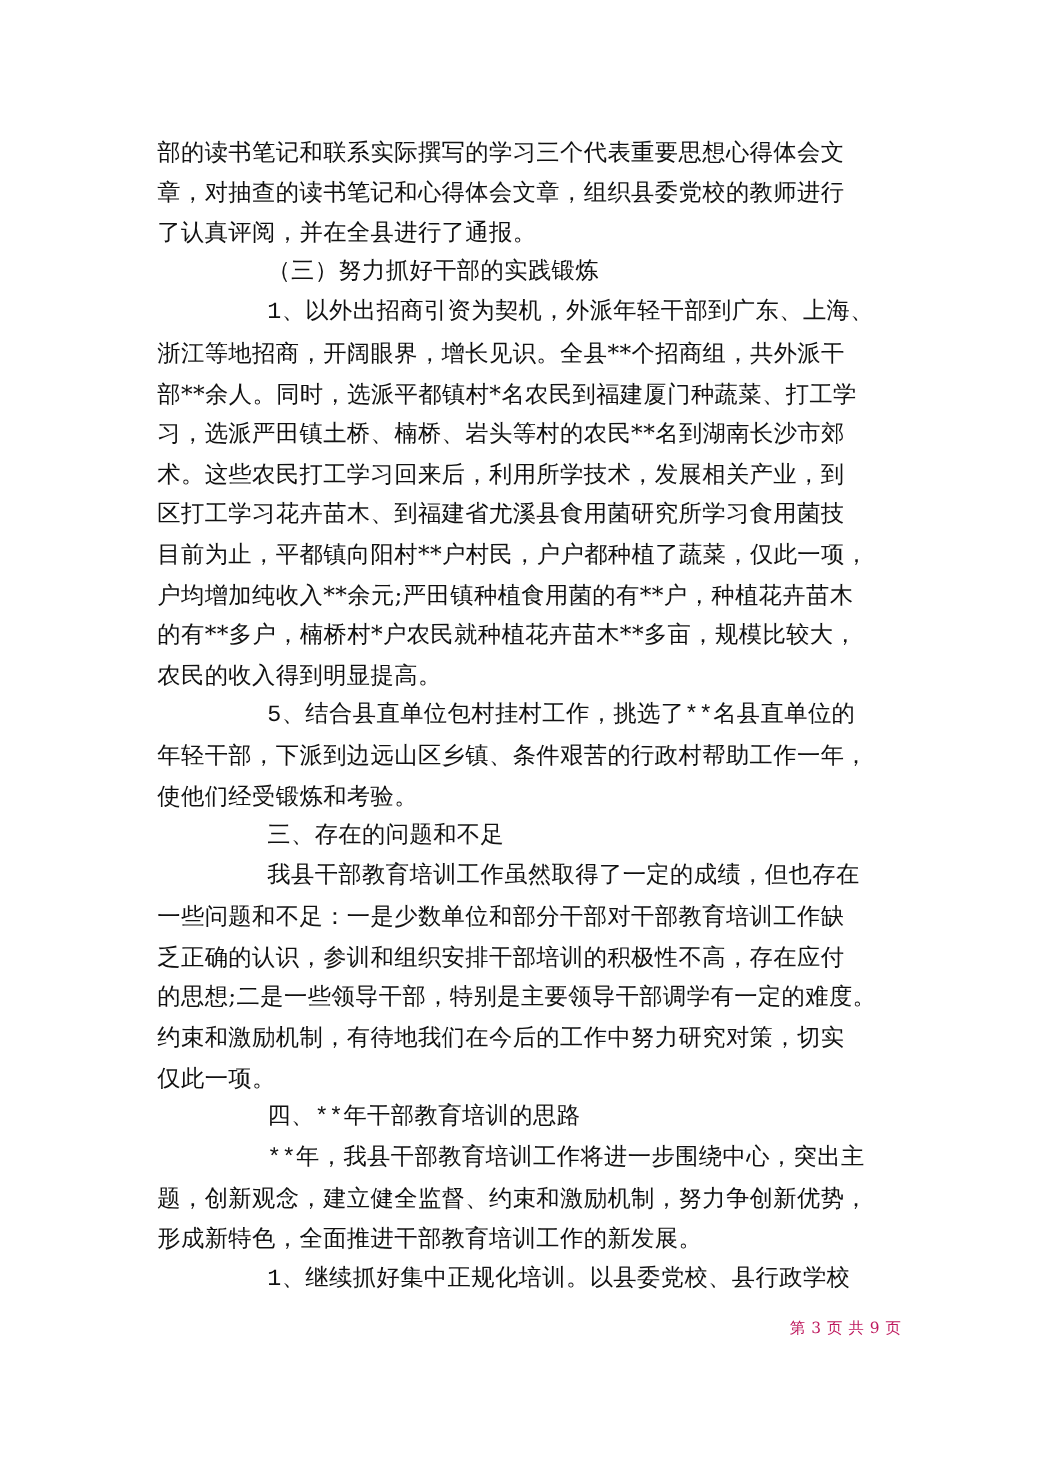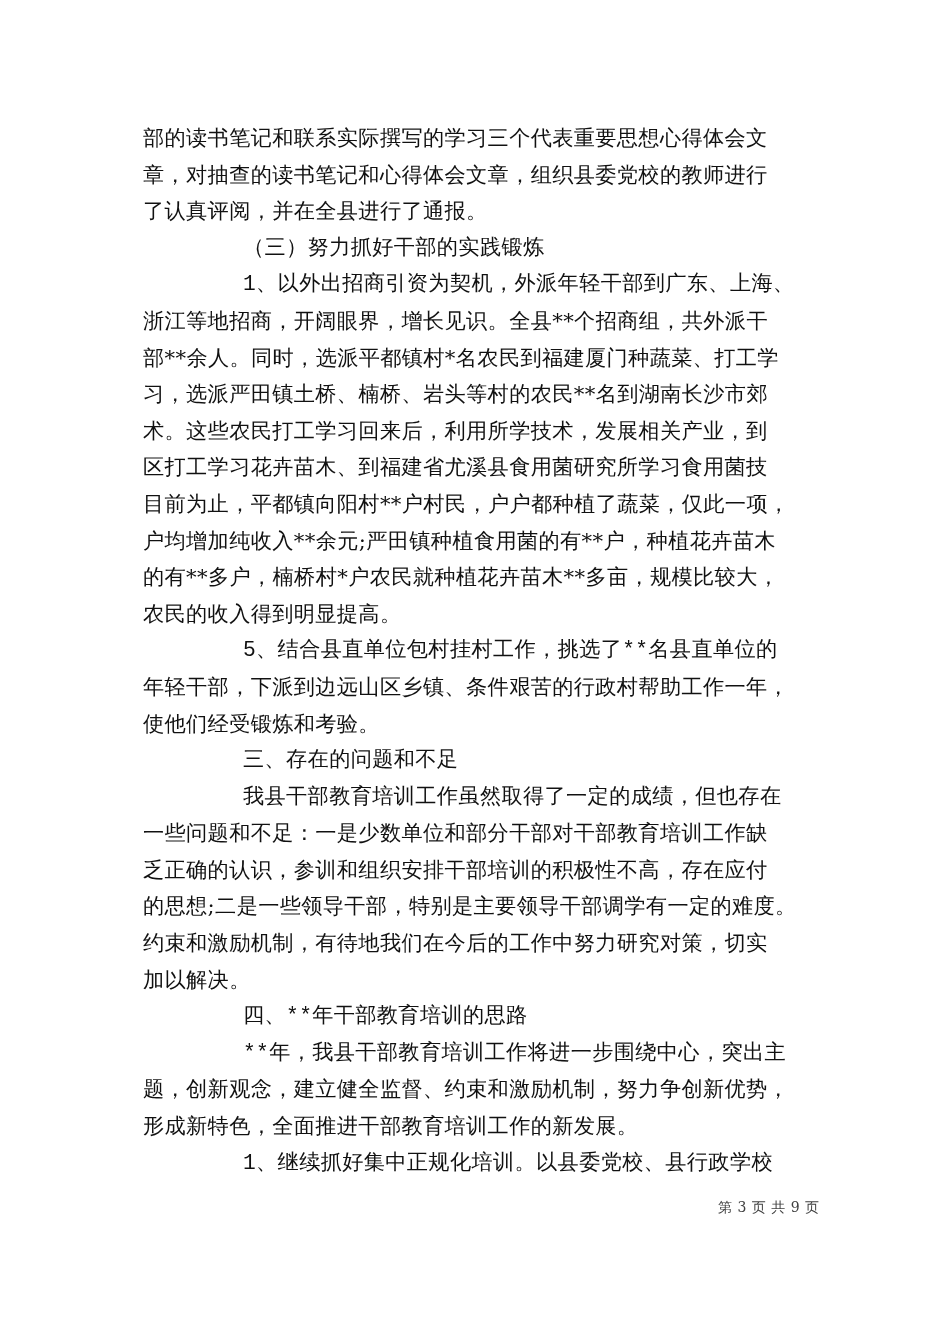--- a/index.html
+++ b/index.html
@@ -38,21 +38,21 @@
     }
     .indent {
       padding-left: 100px;
       font-family: Liberation Mono, monospace;
     }
     .footer {
       position: absolute;
       left: 718px;
       top: 1199px;
       font-size: 14px;
-      color: #404040;
+      color: #be185d;
       white-space: nowrap;
       letter-spacing: 0.5px;
     }
   </style>
 </head>
 <body>
 
 <div class="page">
   <div class="body-text">
     <div class="line">部的读书笔记和联系实际撰写的学习三个代表重要思想心得体会文</div>
@@ -71,21 +71,21 @@
     <div class="line">农民的收入得到明显提高。</div>
     <div class="line indent">5、结合县直单位包村挂村工作，挑选了**名县直单位的</div>
     <div class="line">年轻干部，下派到边远山区乡镇、条件艰苦的行政村帮助工作一年，</div>
     <div class="line">使他们经受锻炼和考验。</div>
     <div class="line indent">三、存在的问题和不足</div>
     <div class="line indent">我县干部教育培训工作虽然取得了一定的成绩，但也存在</div>
     <div class="line">一些问题和不足：一是少数单位和部分干部对干部教育培训工作缺</div>
     <div class="line">乏正确的认识，参训和组织安排干部培训的积极性不高，存在应付</div>
     <div class="line">的思想;二是一些领导干部，特别是主要领导干部调学有一定的难度。</div>
     <div class="line">约束和激励机制，有待地我们在今后的工作中努力研究对策，切实</div>
-    <div class="line">加以解决。</div>
+    <div class="line">仅此一项。</div>
     <div class="line indent">四、**年干部教育培训的思路</div>
     <div class="line indent">**年，我县干部教育培训工作将进一步围绕中心，突出主</div>
     <div class="line">题，创新观念，建立健全监督、约束和激励机制，努力争创新优势，</div>
     <div class="line">形成新特色，全面推进干部教育培训工作的新发展。</div>
     <div class="line indent">1、继续抓好集中正规化培训。以县委党校、县行政学校</div>
   </div>
 
   <div class="footer">第 3 页 共 9 页</div>
 </div>
 

